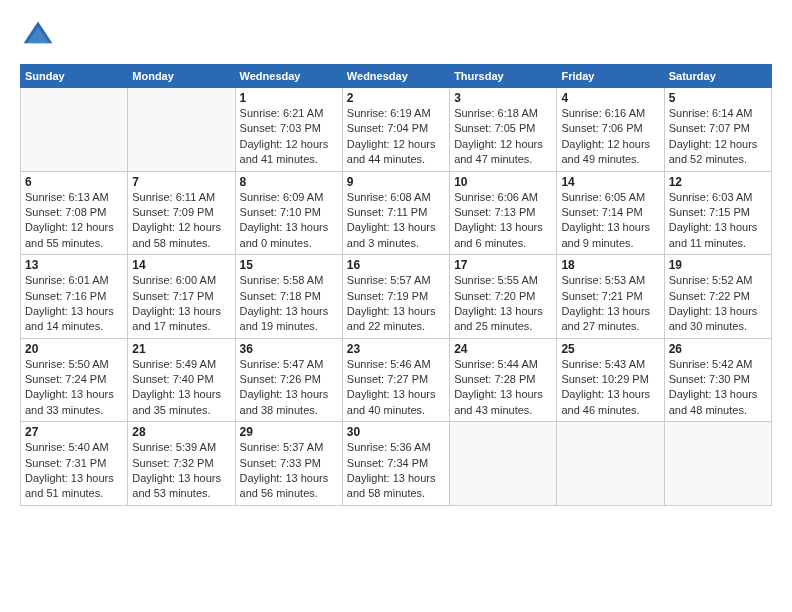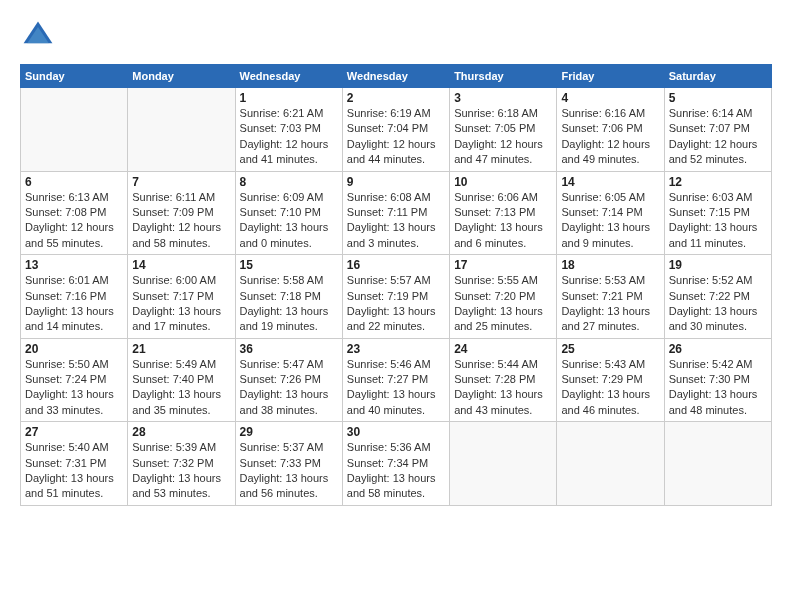--- a/index.html
+++ b/index.html
@@ -275,21 +275,21 @@
           </td>
           <td>
             <span class="day-num">24</span>
             <div class="day-info">Sunrise: 5:44 AM
 Sunset: 7:28 PM
 Daylight: 13 hours and 43 minutes.</div>
           </td>
           <td>
             <span class="day-num">25</span>
             <div class="day-info">Sunrise: 5:43 AM
-Sunset: 7:29 PM
+Sunset: 10:29 PM
 Daylight: 13 hours and 46 minutes.</div>
           </td>
           <td>
             <span class="day-num">26</span>
             <div class="day-info">Sunrise: 5:42 AM
 Sunset: 7:30 PM
 Daylight: 13 hours and 48 minutes.</div>
           </td>
         </tr>
         <tr class="last-row">

